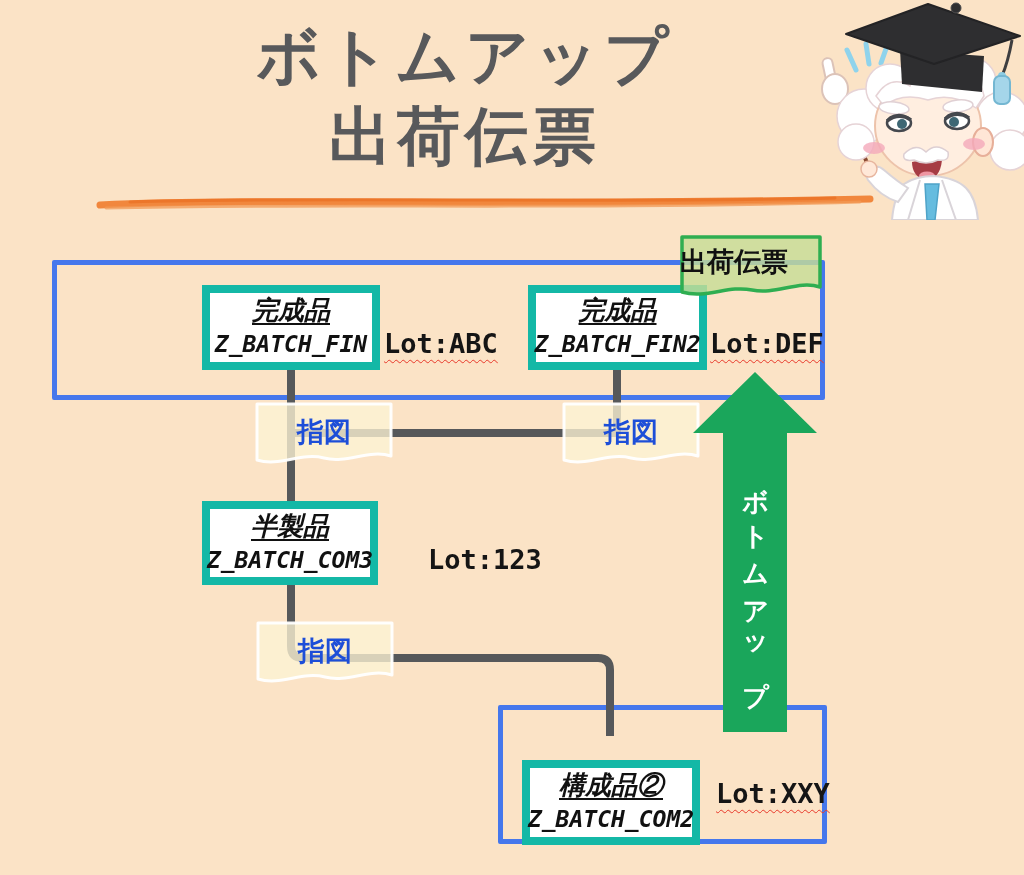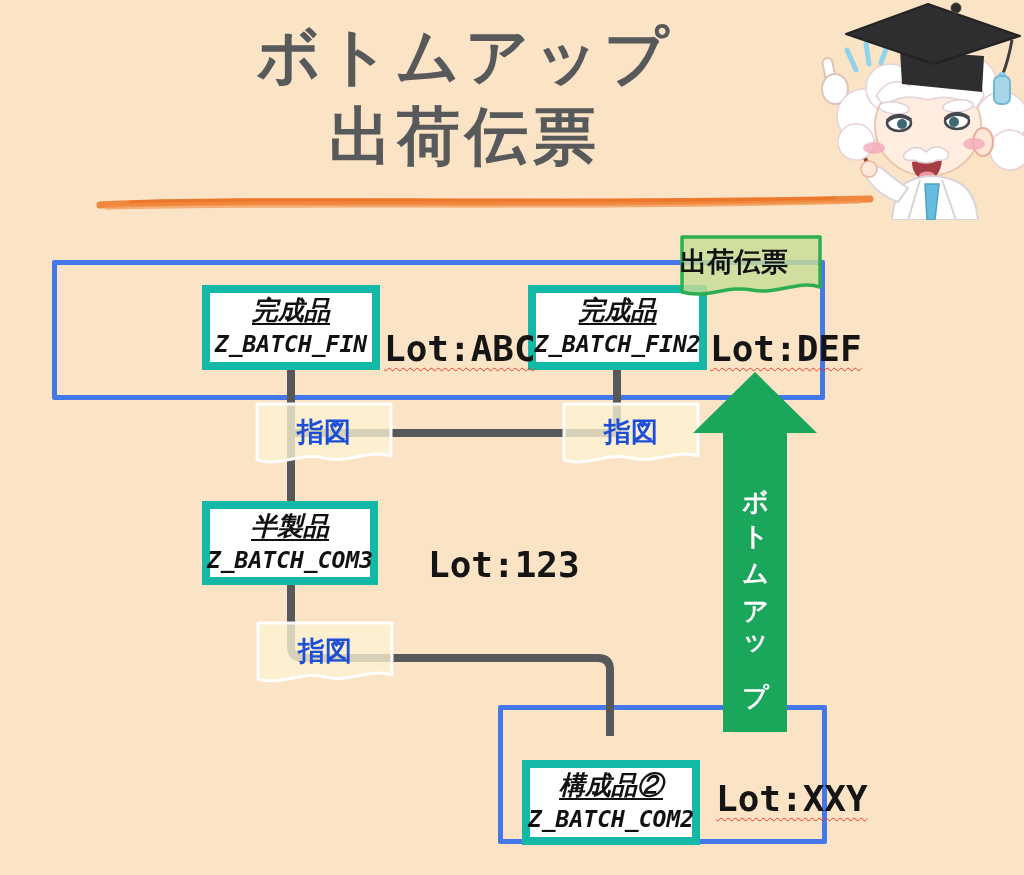--- a/index.html
+++ b/index.html
@@ -40,21 +40,21 @@
     font-size:26px;font-weight:600;
     text-decoration:underline;text-decoration-thickness:2px;text-underline-offset:4px;
   }
   .node-code{
     font-family:"DejaVu Sans Mono",monospace;font-size:23px;font-weight:600;
     white-space:nowrap;
   }
   
   .lot{
     position:absolute;z-index:4;font-family:"DejaVu Sans Mono",monospace;
-    font-size:36px;font-weight:700;color:#151515;white-space:nowrap;
+    font-size:27px;font-weight:700;color:#151515;white-space:nowrap;
     text-decoration:underline wavy #e8392b;text-decoration-thickness:1px;
     text-underline-offset:6px;
   }
   .lot.no-squiggle{text-decoration:none;}
   
   .arrow-svg{position:absolute;left:692px;top:371px;z-index:5;}
   .arrow-label{
     position:absolute;left:739px;top:468px;z-index:6;
     writing-mode:vertical-rl;text-orientation:upright;
     color:#ffffff;font-size:26px;font-weight:600;letter-spacing:9px;

